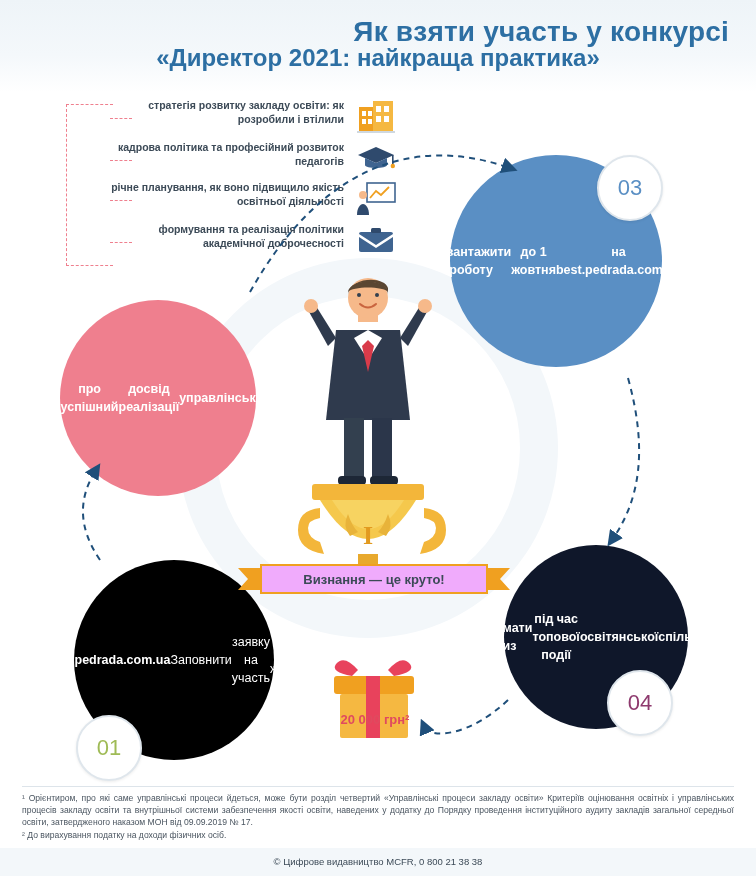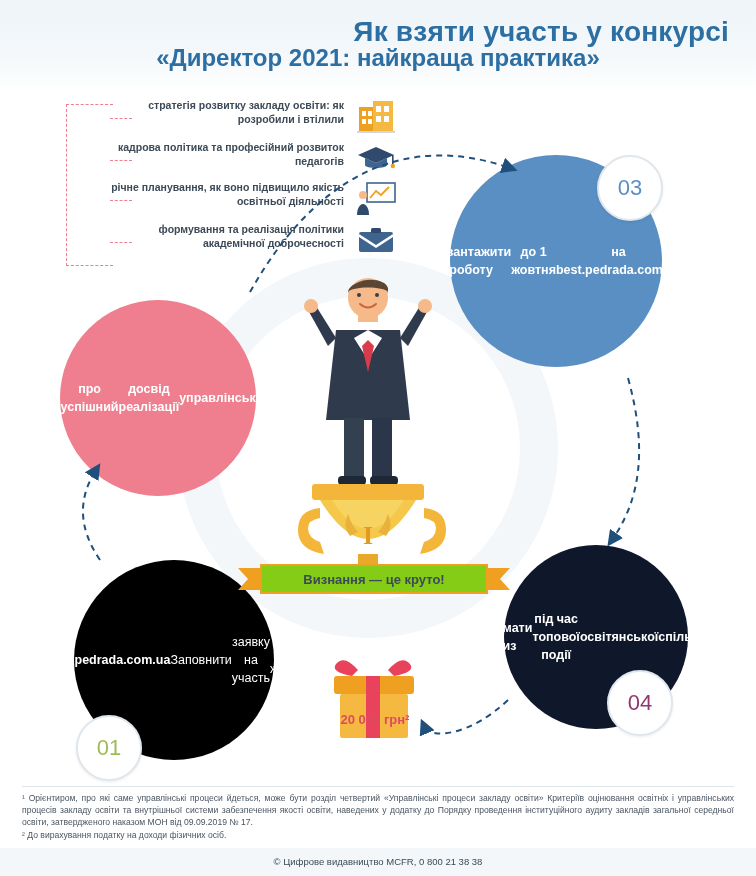--- a/index.html
+++ b/index.html
@@ -98,21 +98,21 @@
 
   
   .stage { position:absolute; left:258px; top:268px; width:220px; height:330px; }
 
   
   .ribbon {
     position:absolute; left:238px; top:564px; width:272px; height:30px;
   }
   .ribbon-body {
     position:absolute; left:22px; top:0; width:228px; height:30px;
-    background:#84cc16; border:2px solid #f0a020;
+    background:#f0abfc; border:2px solid #f0a020;
     display:flex; align-items:center; justify-content:center;
     font-size:13px; font-weight:bold; color:#3c4a57;
     box-sizing:border-box;
   }
   .ribbon-end {
     position:absolute; top:4px; width:26px; height:22px; background:#f0a020;
   }
   .ribbon-end.l { left:0; clip-path:polygon(0 0,100% 0,100% 100%,0 100%,10px 50%); }
   .ribbon-end.r { right:0; clip-path:polygon(0 0,100% 0,calc(100% - 10px) 50%,100% 100%,0 100%); }
 

